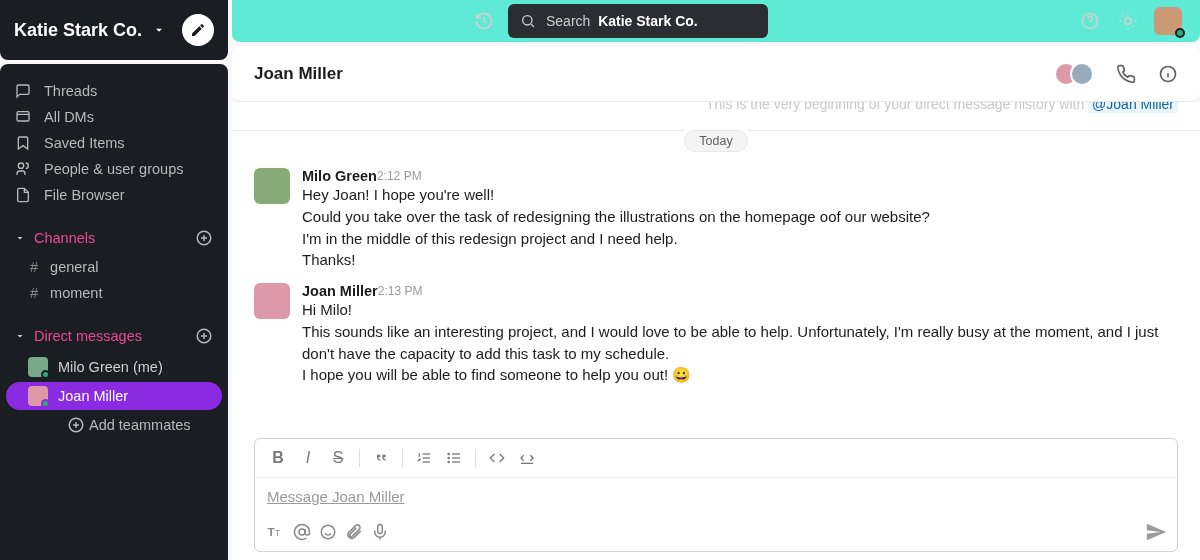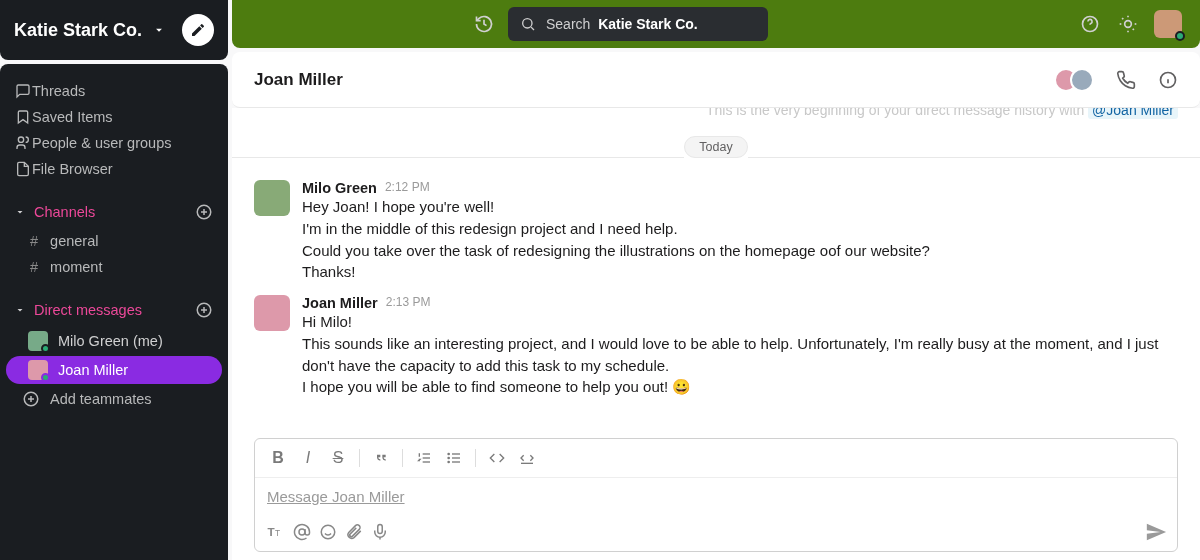--- a/index.html
+++ b/index.html
@@ -8,35 +8,35 @@
 
 
 .sidebar { width: 228px; background: #f8f8f9; display: flex; flex-direction: column; border-radius: 0 0 8px 0;}
 .ws-header { background: #1a1d21; color: #fff; height: 60px; display: flex; align-items: center; padding: 0 14px; border-radius: 0 0 8px 8px; gap: 8px; }
 .ws-name { font-weight: 800; font-size: 18px; flex: 0 0 auto; }
 .ws-caret { display:inline-flex; margin-left: 2px; }
 .ws-compose { width: 32px; height: 32px; background: #fff; border-radius: 50%; display:flex;align-items:center;justify-content:center; margin-left: auto; }
 .ws-compose svg { fill:#1a1d21; }
 
 .sb-scroll { background: #1a1d21; color: #b8b9ba; margin-top: 4px; border-radius: 8px 8px 0 0; flex:1; padding-top: 14px; overflow: hidden; }
-.sb-item { display:flex; align-items:center; padding: 5px 14px; font-size: 14.5px; color: #b8b9ba; cursor: pointer; }
+.sb-item { display:flex; align-items:center; gap: 12px; padding: 5px 14px; font-size: 14.5px; color: #b8b9ba; cursor: pointer; }
 .sb-item .ico { width: 18px; display:inline-flex; justify-content:center; }
 .sb-section { display:flex; align-items:center; padding: 6px 14px; gap:8px; color:#ec4899; font-size:14.5px; margin-top: 14px; cursor:pointer; }
 .sb-section .add { margin-left:auto; width:20px; height:20px; display:inline-flex; align-items:center; justify-content:center; }
 .sb-ch { display:flex; align-items:center; gap:12px; padding:5px 14px 5px 30px; color:#b8b9ba; font-size:14.5px; cursor:pointer; }
 .sb-dm { display:flex; align-items:center; gap:10px; padding:4px 14px 4px 22px; color:#d0d0d1; font-size:14.5px; cursor:pointer; border-radius: 14px; margin: 1px 6px; }
 .sb-dm.active { background:#8e2de2; background: linear-gradient(90deg,#8a2be2,#8a2be2); color:#fff; }
 .sb-dm .av { width:20px;height:20px;border-radius:4px; position:relative; }
 .sb-dm .dot { position:absolute; right:-2px; bottom:-2px; width:9px;height:9px;border-radius:50%; background:#2bac76; border:2px solid #1a1d21; }
 .sb-dm.active .dot { border-color:#8a2be2; }
-.sb-add { display:flex; align-items:center; gap:10px; padding:5px 14px 5px 22px; color:#b8b9ba; font-size:14.5px; cursor:pointer; }
+.sb-add { display:flex; align-items:center; gap:4px; padding:5px 14px 5px 22px; color:#b8b9ba; font-size:14.5px; cursor:pointer;margin-left:45px; }
 
 
 .main { flex:1; display:flex; flex-direction:column; min-width:0; }
-.topbar { background:#4d7c0f; height:48px; display:flex; align-items:center; padding:0 18px; gap:14px; border-radius: 0 0 8px 8px; margin-left:4px; }
+.topbar { background:#5eead4; height:42px; display:flex; align-items:center; padding:0 18px; gap:14px; border-radius: 0 0 8px 8px; margin-left:4px; }
 .tb-hist { color:#d0d0d1; display:inline-flex; }
 .search { flex:0 0 260px; background:#2a2d31; border-radius:6px; height:34px; display:flex; align-items:center; padding:0 12px; gap:10px; color:#cfcfd0; }
 .search .sico { display:inline-flex; }
 .search .stxt { font-size:14px; }
 .search .sbold { color:#fff; font-weight:600; }
 .tb-spacer { flex:1; }
 .upgrade { background:#8a2be2; color:#fff; font-weight:700; font-size:13px; padding:8px 18px; border-radius:18px; letter-spacing:.3px; }
 .tb-ico { color:#d0d0d1; display:inline-flex; width:24px; justify-content:center; }
 .tb-avatar { width:28px;height:28px;border-radius:6px;position:relative; background:#c97; }
 .tb-avatar .dot { position:absolute; right:-3px; bottom:-3px; width:10px;height:10px;border-radius:50%; background:#2bac76; border:2px solid #1a1d21; }
@@ -47,26 +47,26 @@
 .chead-spacer { flex:1; }
 .chead-avs { display:flex; }
 .chead-avs .a { width:24px;height:24px;border-radius:50%; border:2px solid #fff; background:#cba; }
 .chead-avs .a + .a { margin-left:-8px; }
 .chead-ico { color:#616061; margin-left:22px; display:inline-flex; }
 
 
 .msgs { background:#fff; margin-left:4px; flex:1; overflow:hidden; position:relative; padding:0 0 0 0; }
 .intro { color:#c8c8c8; font-size:14px; padding: 0 22px; margin-top:-6px;text-align:right; }
 .intro .mention { background:#e8f5fa; color:#1264a3; padding:1px 4px; border-radius:3px; }
-.divider { margin:18px 0 16px; display:flex; align-items:flex-end; }
+.divider { margin:18px 0 10px; display:flex; align-items:flex-start; }
 .divider::before, .divider::after { content:""; flex:1; height:1px; background:#e8e8e8; }
 .divider span { background:#f4f4f4; color:#616061; font-size:12.5px; padding:3px 14px; border-radius:12px; border:1px solid #e8e8e8; }
 .msg { display:flex; gap:12px; padding:6px 22px; }
 .msg .mav { width:36px;height:36px;border-radius:6px; background:#bca; flex-shrink:0; }
-.mhead { display:flex; align-items:flex-start; gap:8px; }
+.mhead { display:flex; align-items:center; }
 .mname { font-weight:800; font-size:14.5px; color:#1d1c1d; }
 .mtime { font-size:12px; color:#9a9a9a; }
 .mbody { font-size:15px; color:#1d1c1d; line-height:1.45; }
 
 
 .composer-wrap { background:#fff; margin-left:4px; padding:10px 22px 8px; }
 .composer { border:1px solid #d0d0d0; border-radius:6px; }
 .crow1 { display:flex; gap:4px; padding:8px 10px; border-bottom:1px solid #eee; color:#7a7a7a; align-items:center; }
 .crow1 .tbtn { width:26px; height:22px; display:inline-flex; align-items:center; justify-content:center; border-radius:3px; }
 .vsep { width:1px; height:18px; background:#ddd; margin:0 4px; }
@@ -98,20 +98,29 @@
     </div>
 
     <div class="sb-scroll">
       <div class="sb-item">
           <span class="ico">
             <svg width="16" height="16" viewBox="0 0 24 24" fill="none" stroke="#b8b9ba" stroke-width="2">
               <path d="M21 15a2 2 0 0 1-2 2H7l-4 4V5a2 2 0 0 1 2-2h14a2 2 0 0 1 2 2z"></path>
             </svg>
           </span>
           <span>Threads</span>
+        </div>
+      <div class="sb-item">
+          <span class="ico">
+            <svg width="16" height="16" viewBox="0 0 24 24" fill="none" stroke="#b8b9ba" stroke-width="2">
+              <rect x="3" y="4" width="18" height="14" rx="2"></rect>
+              <line x1="3" y1="8" x2="21" y2="8"></line>
+            </svg>
+          </span>
+          <span>All DMs</span>
         </div>
       <div class="sb-item">
           <span class="ico">
             <svg width="16" height="16" viewBox="0 0 24 24" fill="none" stroke="#b8b9ba" stroke-width="2">
               <path d="M19 21l-7-5-7 5V5a2 2 0 0 1 2-2h10a2 2 0 0 1 2 2z"></path>
             </svg>
           </span>
           <span>Saved Items</span>
         </div>
       <div class="sb-item">
@@ -273,22 +282,22 @@
 
       <div class="msg">
         <div class="mav" style="background:#8a7"></div>
         <div>
           <div class="mhead">
               <span class="mname">Milo Green</span>
               <span class="mtime">2:12 PM</span>
             </div>
           <div class="mbody">
             <div>Hey Joan! I hope you're well!</div>
+            <div>Could you take over the task of redesigning the illustrations on the homepage oof our website?</div>
             <div>I'm in the middle of this redesign project and I need help.</div>
-            <div>Could you take over the task of redesigning the illustrations on the homepage oof our website?</div>
             <div>Thanks!</div>
           </div>
         </div>
       </div>
 
       <div class="msg">
         <div class="mav" style="background:#d9a"></div>
         <div>
           <div class="mhead">
               <span class="mname">Joan Miller</span>

